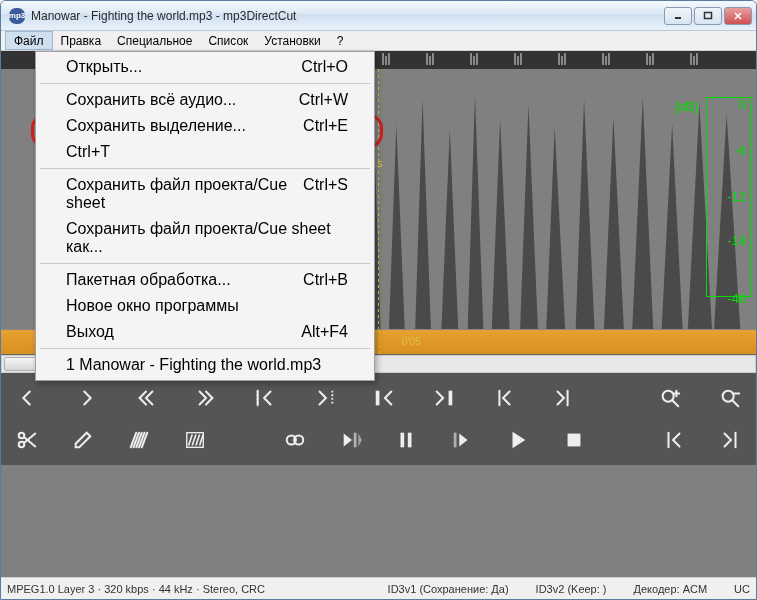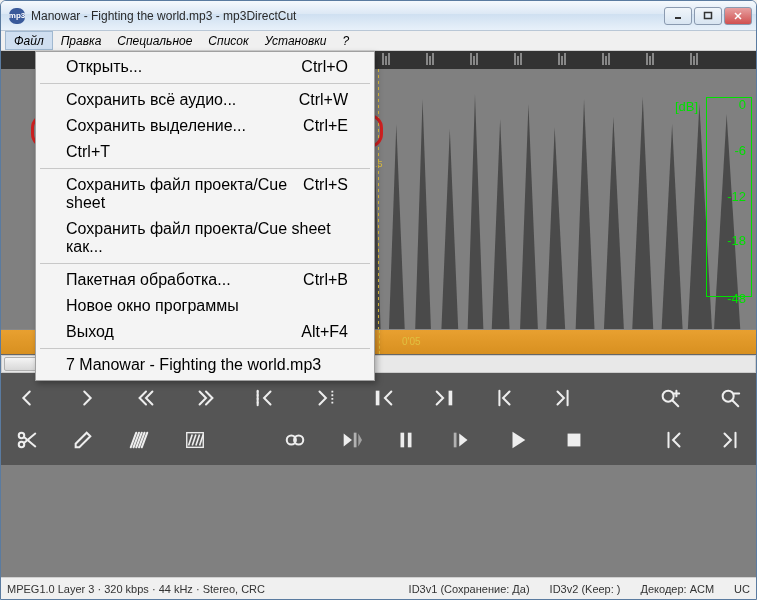--- a/index.html
+++ b/index.html
@@ -49,21 +49,20 @@
     display: flex;
     padding: 0 4px;
     border-bottom: 1px solid #d0d0d0;
     font-size: 12px;
     align-items: stretch;
   }
   .menu-item {
     padding: 0 8px;
     display: flex; align-items: center;
     cursor: pointer;
-    font-style: italic;
   }
   .menu-item.active {
     background: #d0dff0;
     border: 1px solid #a0b8d0;
   }
   
   .content-area {
     position: relative;
     flex: 1;
     background: #808080;
@@ -178,21 +177,21 @@
   
   .statusbar {
     height: 22px;
     background: #f0f0f0;
     border-top: 1px solid #d0d0d0;
     display: flex;
     align-items: center;
     font-size: 11px;
     color: #333;
     padding: 8px 6px;
-    gap: 20px;
+    gap: 27px;
     white-space: nowrap;
     overflow: hidden;
   }
   
   .dropdown {
     position: absolute;
     left: 34px;
     top: 50px;
     width: 340px;
     background: #f4f4f4;
@@ -564,19 +563,19 @@
       <div class="dd-item">
         <span>Новое окно программы</span>
         <span></span>
       </div>
       <div class="dd-item">
         <span>Выход</span>
         <span>Alt+F4</span>
       </div>
       <div class="dd-sep"></div>
       <div class="dd-item">
-        <span>7 Manowar - Fighting the world.mp3</span>
+        <span>1 Manowar - Fighting the world.mp3</span>
         <span></span>
       </div>
     </div>
   <div class="dd-callout" style="left:30px; top:113px; width:352px; height:34px;"></div>
 
 </div>
 
 </body></html>

